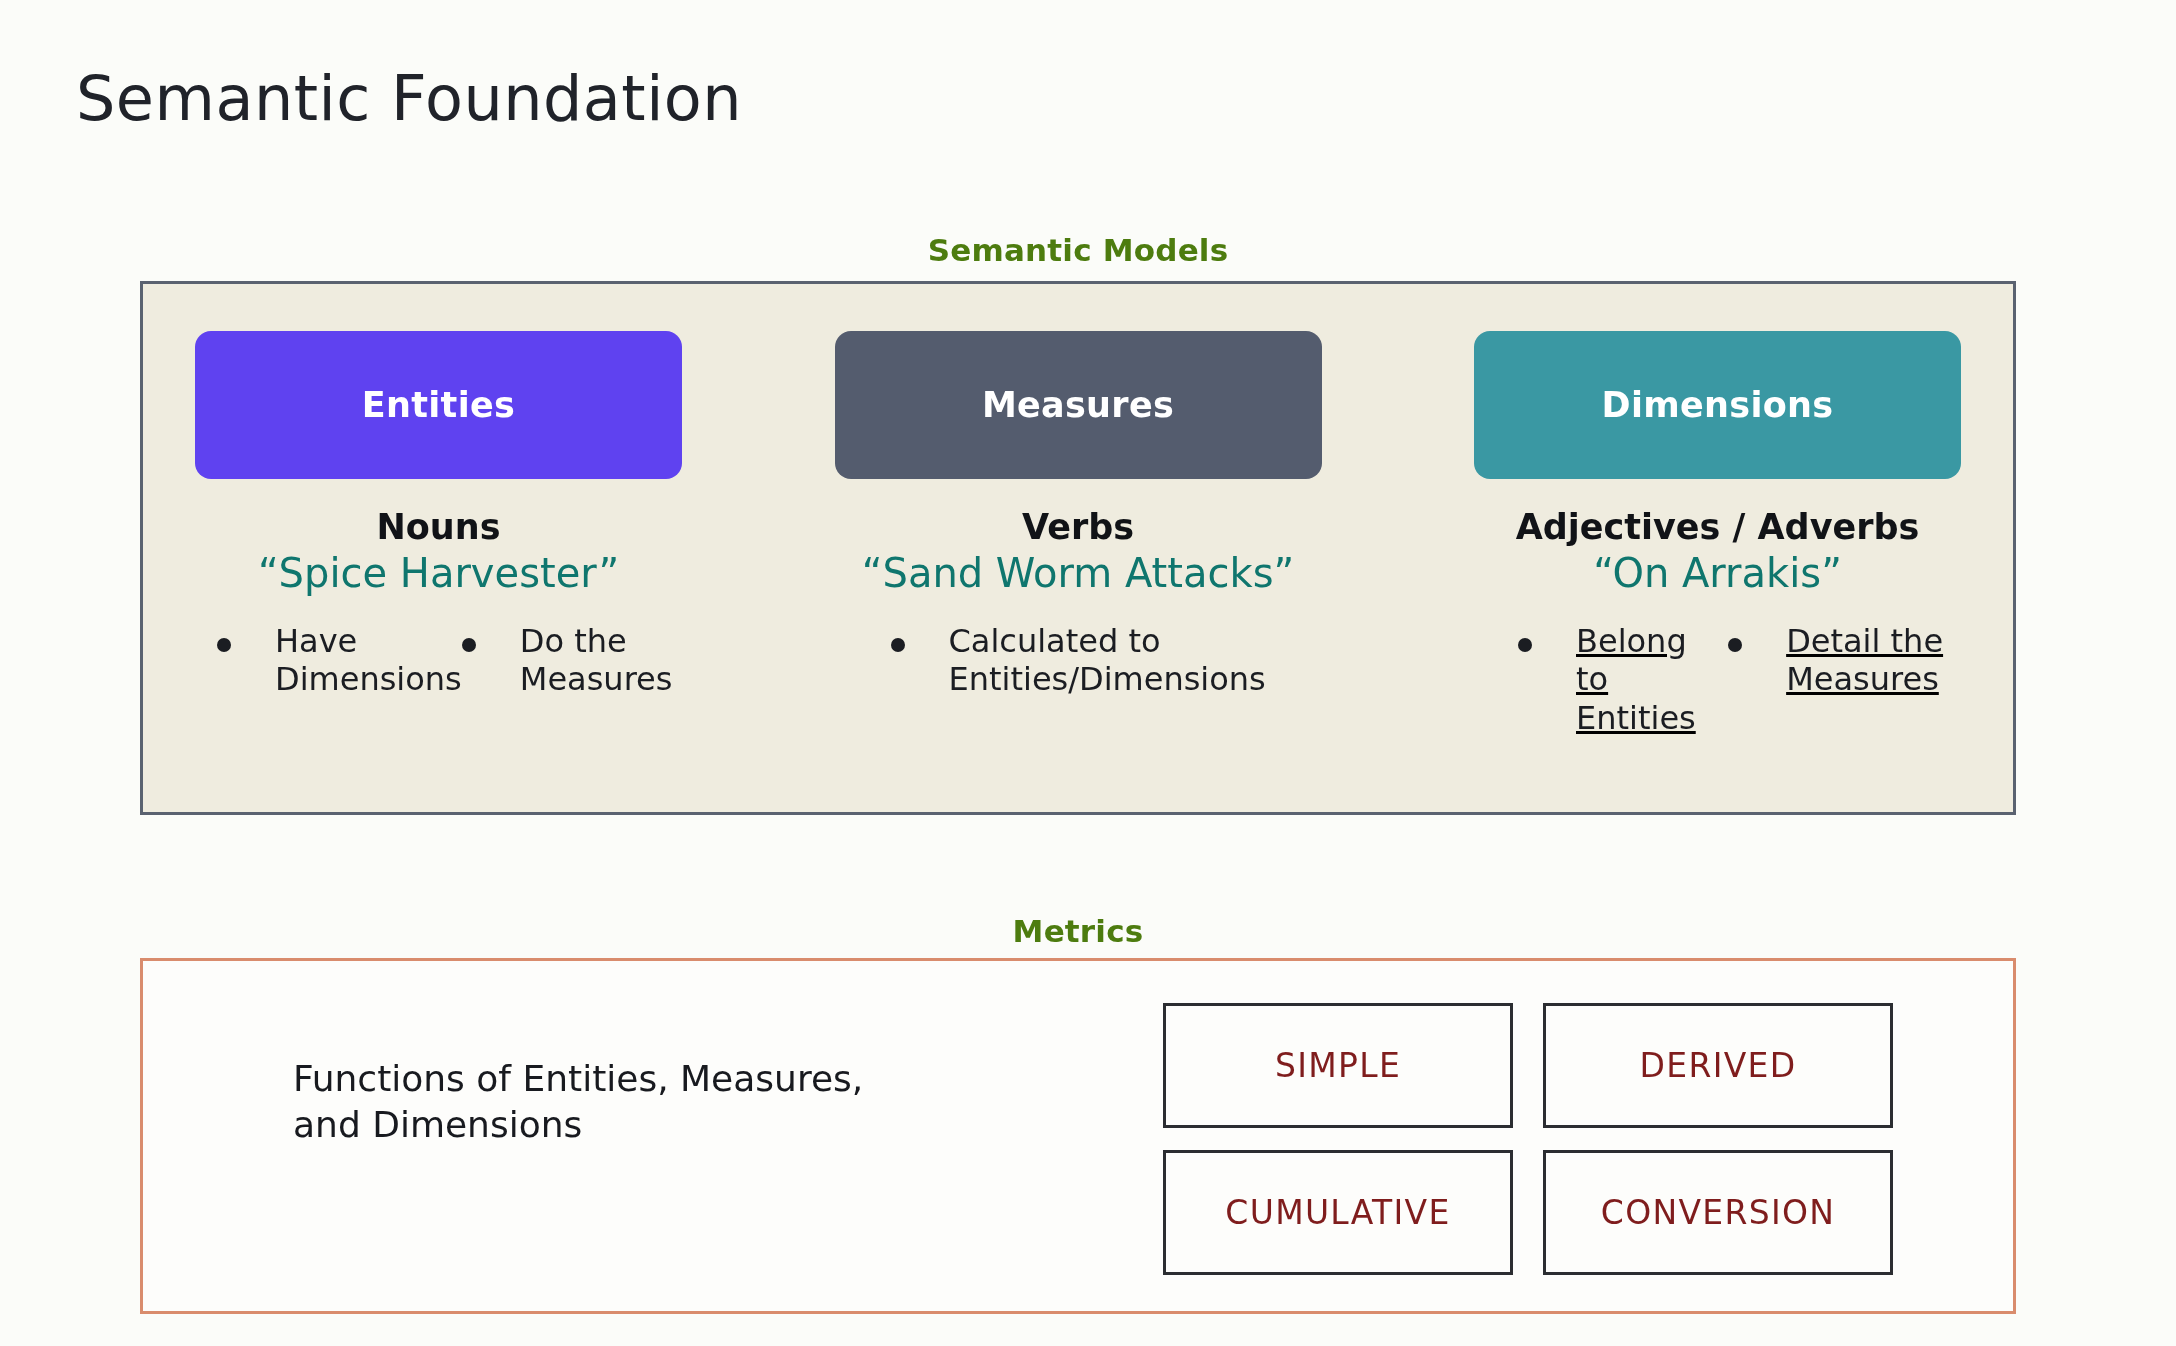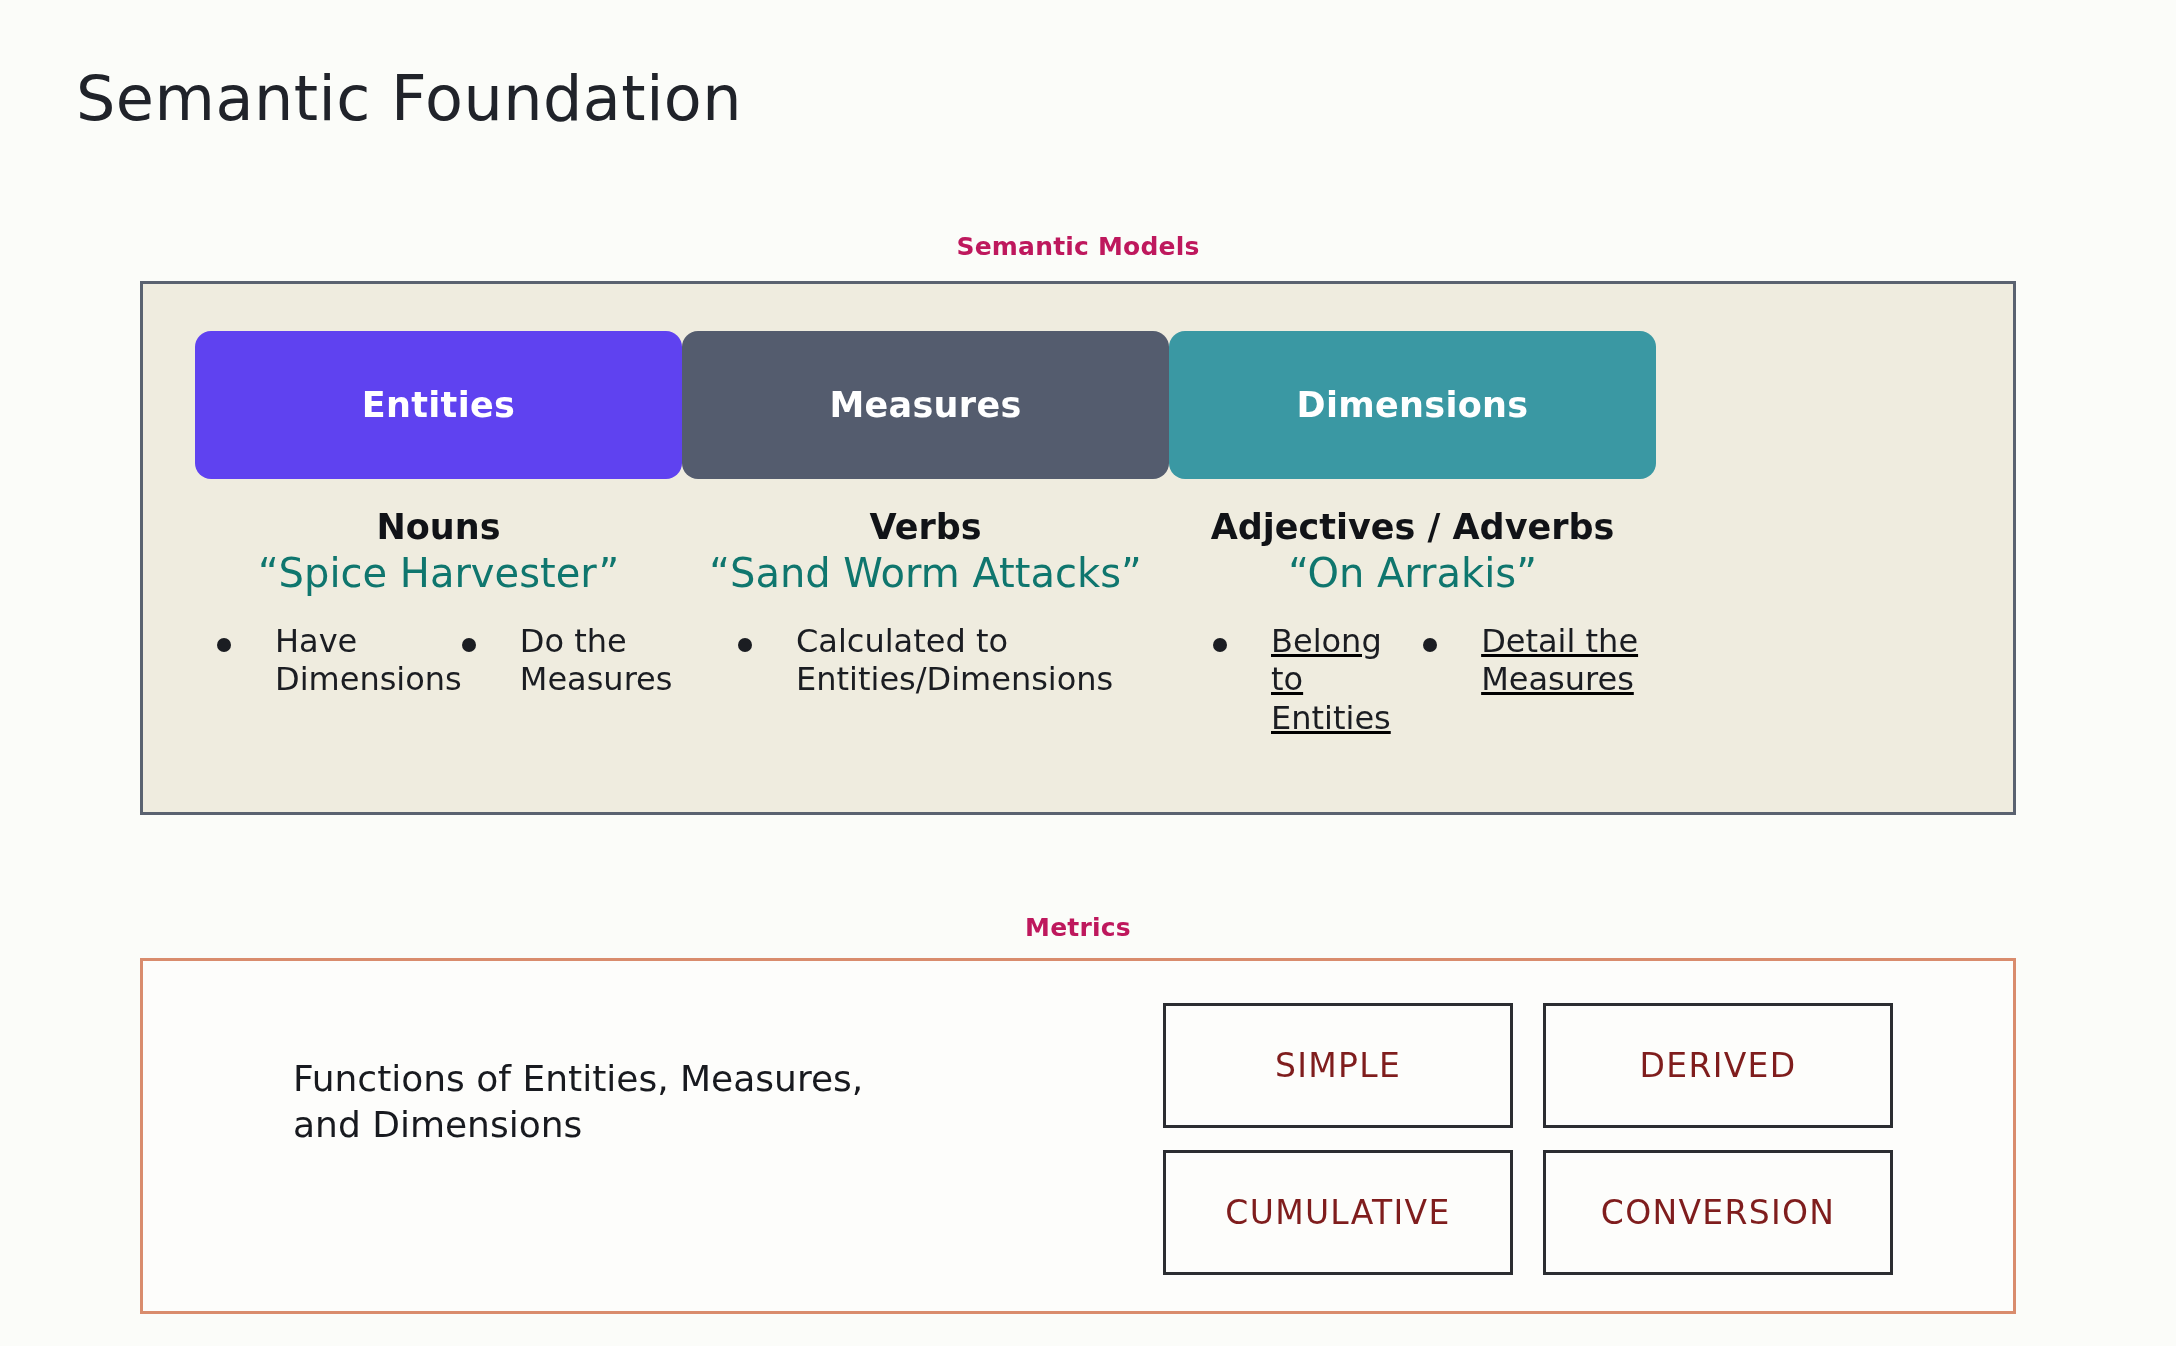--- a/index.html
+++ b/index.html
@@ -24,23 +24,23 @@
     font-size: 62px;
     font-weight: 400;
     color: #20232a;
     letter-spacing: 0.5px;
     white-space: nowrap;
   }
 
   
   .section-caption {
     position: absolute;
-    font-size: 25px;
+    font-size: 31px;
     font-weight: 700;
-    color: #be185d;
+    color: #4d7c0f;
     text-align: center;
     letter-spacing: 0.2px;
   }
   #semantic-models-caption {
     left: 140px;
     top: 232px;
     width: 1876px;
   }
   #metrics-caption {
     left: 140px;
@@ -60,21 +60,22 @@
     box-sizing: border-box;
   }
   .columns {
     position: absolute;
     left: 0;
     top: 0;
     width: 100%;
     height: 100%;
     display: flex;
     flex-direction: row;
-    padding: 47px 76px 0 52px;
+    justify-content: space-between;
+    padding: 47px 52px 0 52px;
     box-sizing: border-box;
   }
   .column {
     width: 487px;
     display: flex;
     flex-direction: column;
     align-items: center;
   }
 
   .cat-chip {

